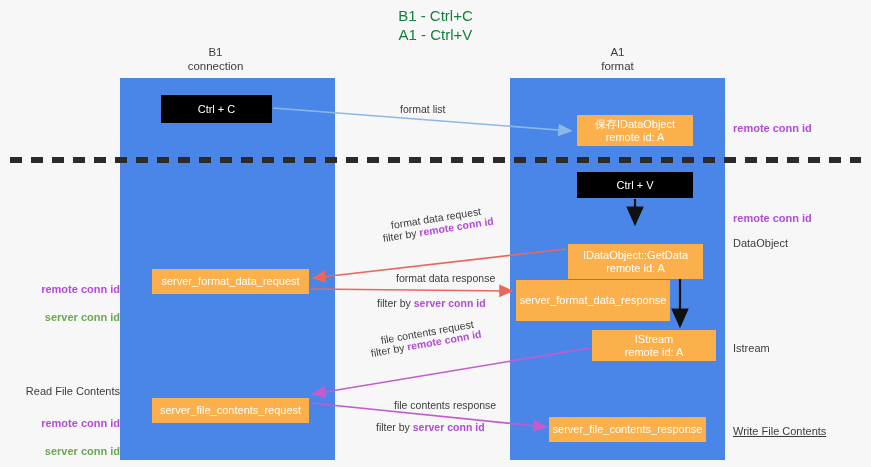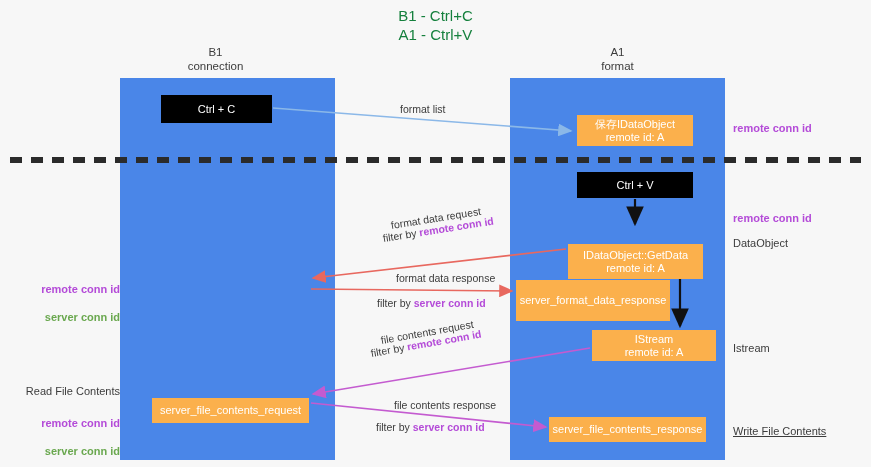--- a/index.html
+++ b/index.html
@@ -165,20 +165,21 @@
 
     <line x1="311" y1="403" x2="546" y2="427" stroke="#c45bd0" stroke-width="1.6" marker-end="url(#ar-mag)"></line>
   </svg>
 
   <div class="node green" id="n-ctrl-c">Ctrl + C</div>
   <div class="node orange" id="n-idataobject">保存IDataObject
 remote id: A</div>
   <div class="node green" id="n-ctrl-v">Ctrl + V</div>
   <div class="node orange" id="n-getdata">IDataObject::GetData
 remote id: A</div>
+  <div class="node orange" id="n-fmt-req">server_format_data_request</div>
   <div class="node orange" id="n-fmt-res">server_format_data_response</div>
   <div class="node orange" id="n-istream">IStream
 remote id: A</div>
   <div class="node orange" id="n-file-req">server_file_contents_request</div>
   <div class="node orange" id="n-file-res">server_file_contents_response</div>
 
   <div class="side-label purple" id="lbl-remote-1">remote conn id</div>
   <div class="side-label purple" id="lbl-remote-2">remote conn id</div>
   <div class="side-label" id="lbl-dataobject">DataObject</div>
   <div class="side-label" id="lbl-istream">Istream</div>

